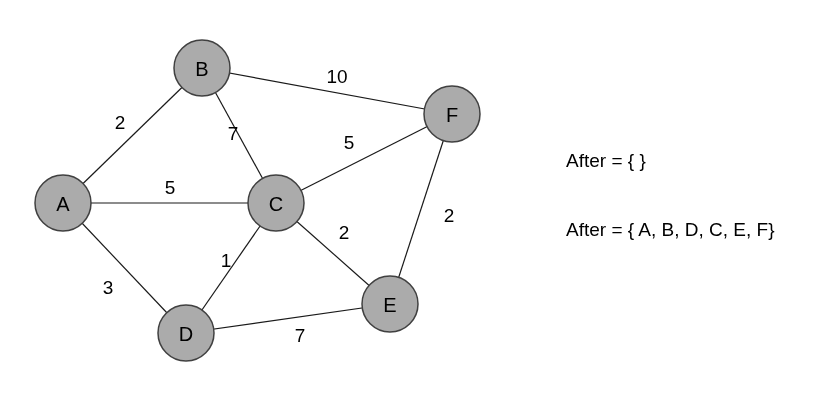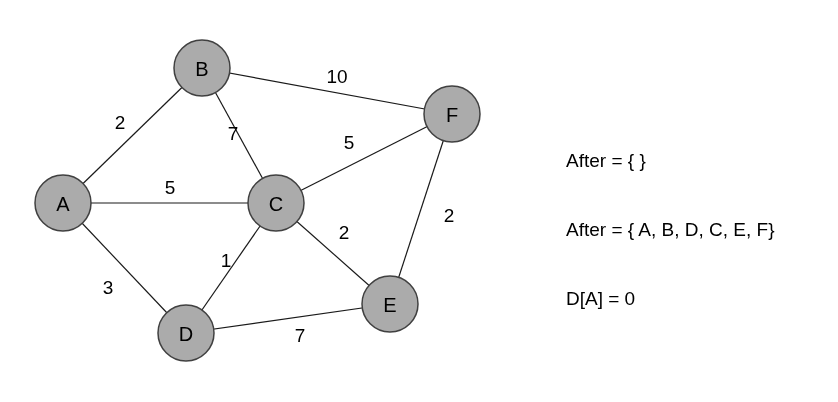--- a/index.html
+++ b/index.html
@@ -84,20 +84,19 @@
       <text x="186" y="334" class="node-label">D</text>
       <circle cx="390" cy="304" r="28" fill="#ababab" stroke="#404040" stroke-width="1.5"></circle>
       <text x="390" y="305" class="node-label">E</text>
       <circle cx="452" cy="114" r="28" fill="#ababab" stroke="#404040" stroke-width="1.5"></circle>
       <text x="452" y="115" class="node-label">F</text>
     </svg>
 
   <div class="state-panel">
     <div>After = { }</div>
     <div>After = { A, B, D, C, E, F}</div>
-    <div>D[A] = 0</div>
     
     
     
     
   </div>
 
 </div>
 
 </body></html>

